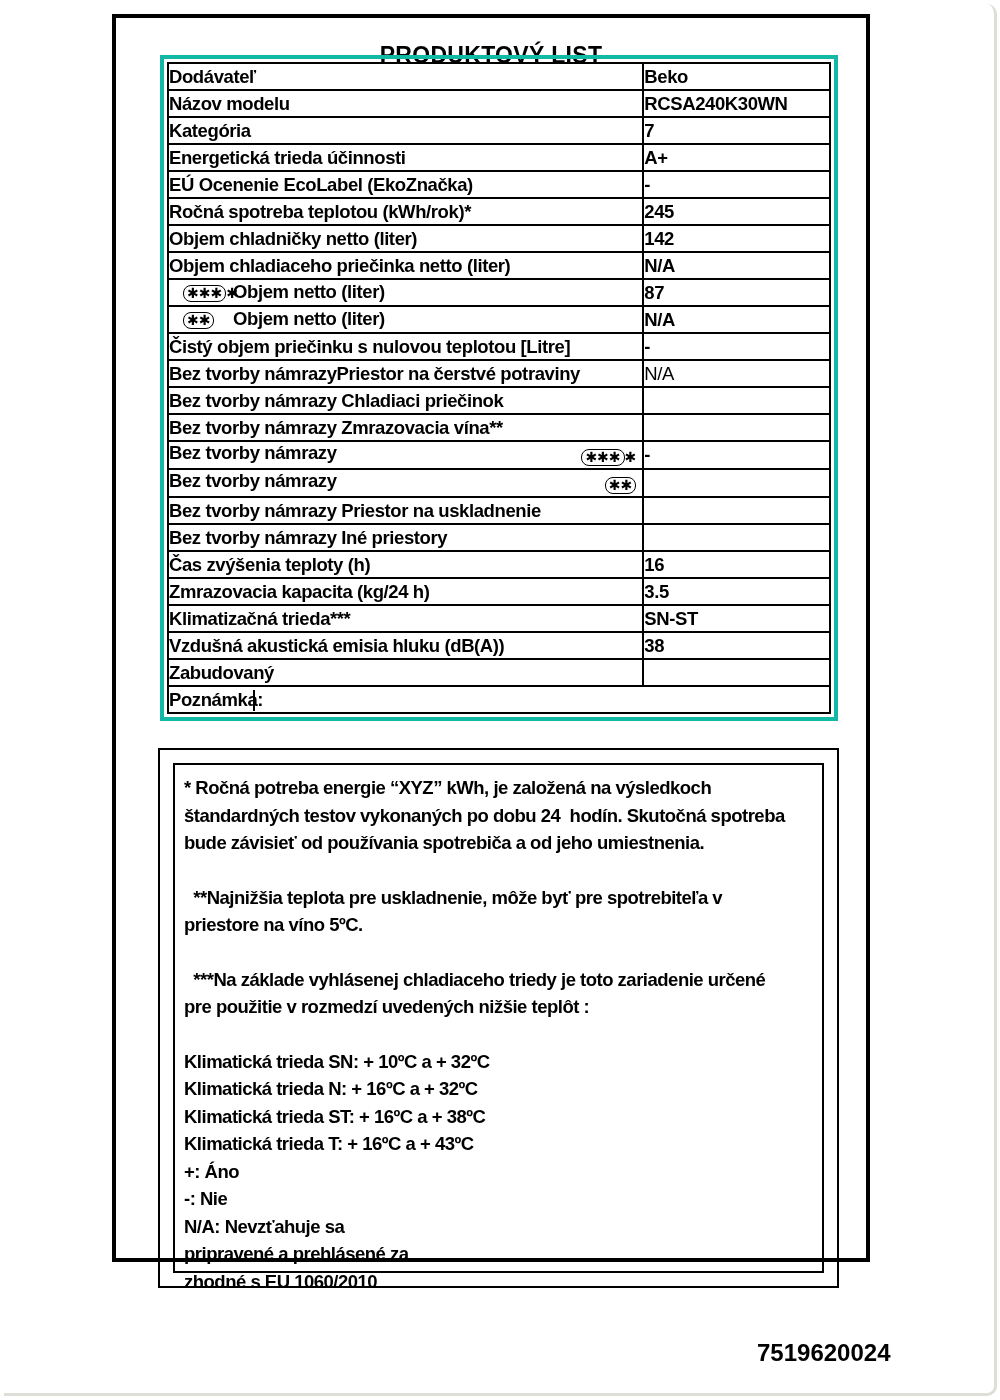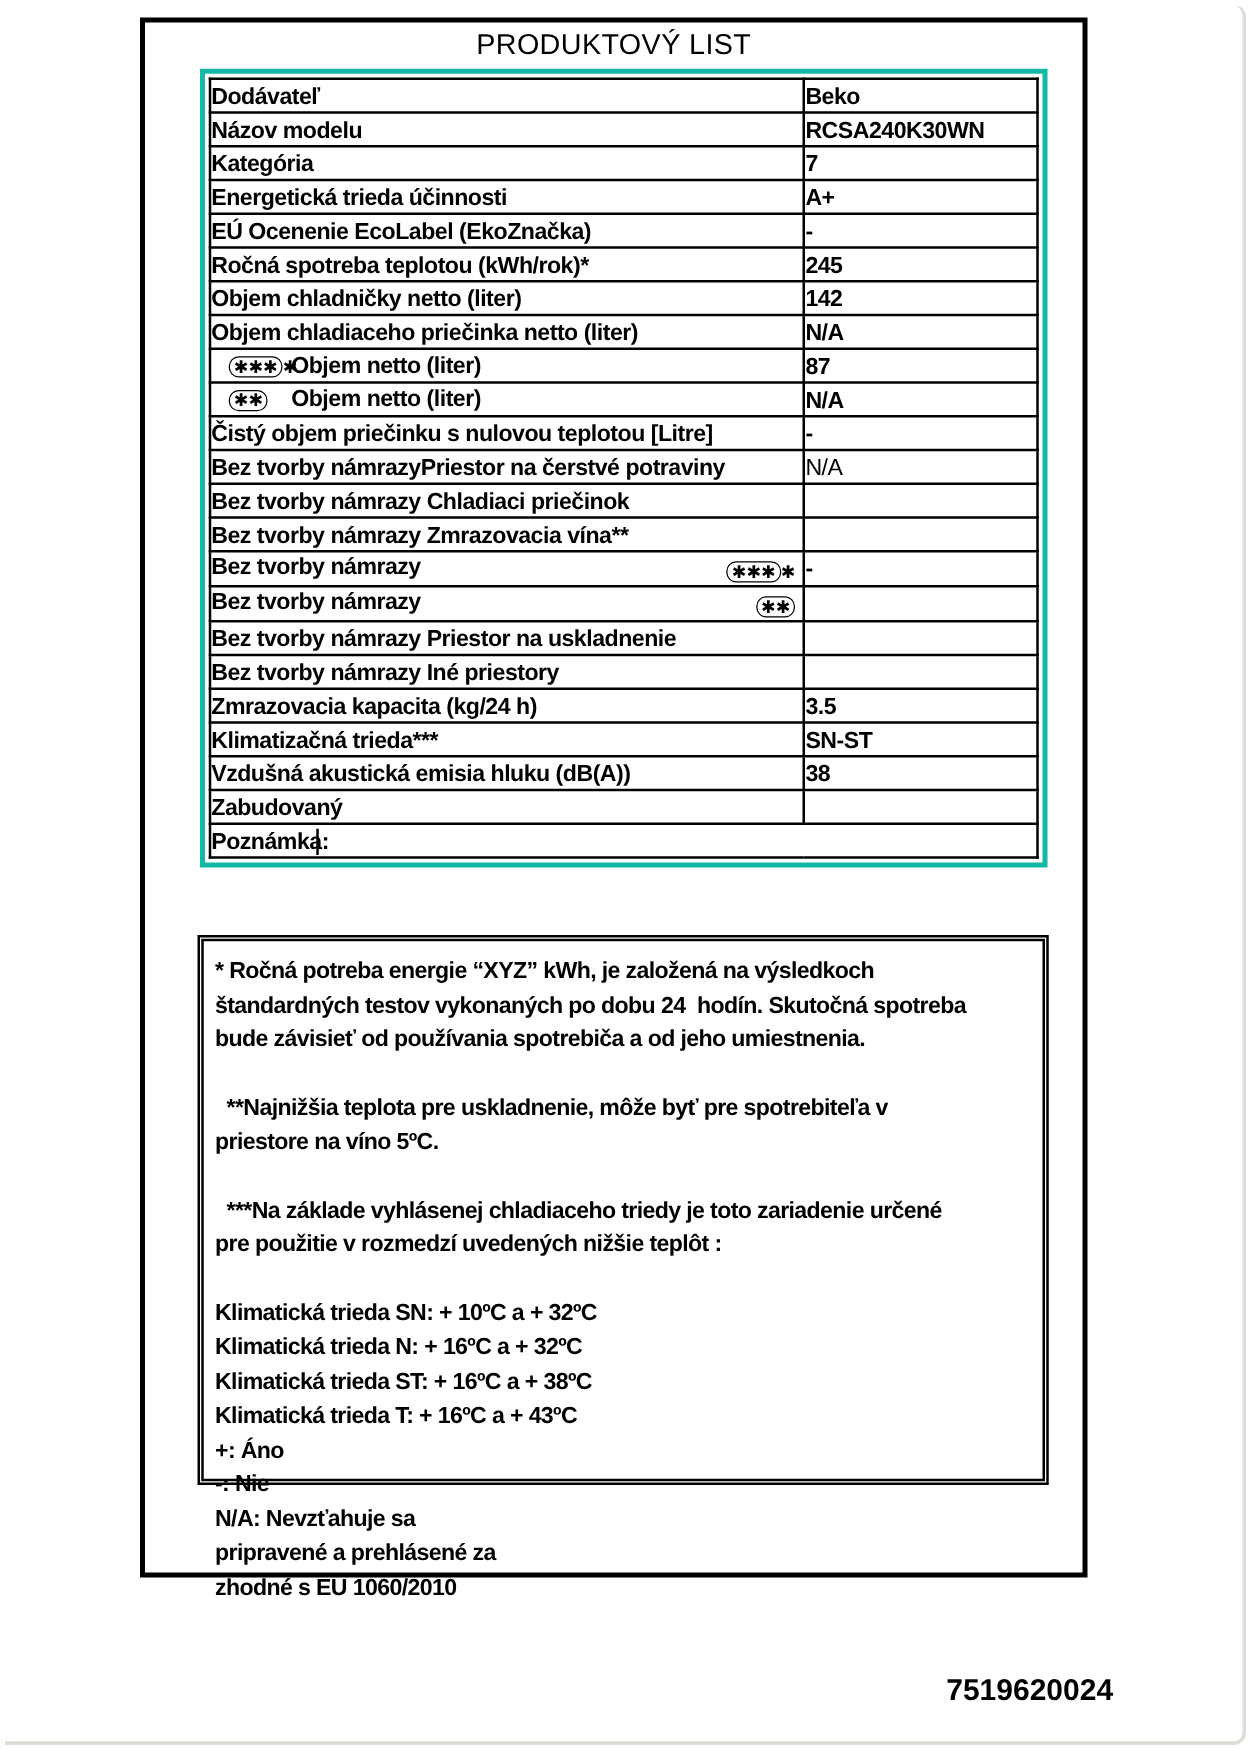--- a/index.html
+++ b/index.html
@@ -15,22 +15,22 @@
     border-right:3px solid #deded6; border-bottom:3px solid #deded6;
     border-radius:0 10px 10px 0; pointer-events:none;
   }
 
   .sheet {
     position:absolute; left:112px; top:14px;
     width:758px; height:1248px; box-sizing:border-box;
     border:4px solid #000; background:#fff;
   }
   .title {
-    position:absolute; top:4px; left:0; width:100%;
-    text-align:center; font-size:23px; font-weight:normal; letter-spacing:0.3px;
+    position:absolute; top:24px; left:0; width:100%;
+    text-align:center; font-size:23px; font-weight:bold; letter-spacing:0.3px;
   }
 
   
   .tbl-frame {
     position:absolute; left:44px; top:37px; width:678px;
     box-sizing:border-box; border:4px solid #14b8a6; padding:3px;
   }
   table.spec {
     width:100%; border-collapse:collapse; table-layout:fixed;
     border:2px solid #000;
@@ -49,22 +49,22 @@
     display:inline-block; border:1.5px solid #000; border-radius:8px;
     padding:0 3px; font-size:14px; line-height:15px; font-weight:bold;
     letter-spacing:0; vertical-align:1px;
   }
   .star-out { font-size:14px; font-weight:bold; letter-spacing:0; vertical-align:1px; }
   .stars-right { float:right; margin-right:6px; margin-top:4px; }
   .caret { position:absolute; left:84px; top:3px; width:2px; height:21px; background:#000; }
 
   
   .notes-frame {
-    position:absolute; left:42px; top:730px; width:681px; height:440px;
-    box-sizing:border-box; border:2px solid #000; padding:1px;
+    position:absolute; left:42px; top:730px; width:681px; height:540px;
+    box-sizing:border-box; border:2px solid #000; padding:13px;
   }
   .notes-inner {
     width:100%; height:100%; box-sizing:border-box;
     border:2px solid #000; padding:9px 6px 0 9px;
   }
   .notes-inner p {
     margin:0 0 27px 0; font-size:18.5px; font-weight:bold;
     line-height:27.5px; letter-spacing:-0.5px; white-space:pre;
   }
   .footer-code {
@@ -151,20 +151,24 @@
             <td class="label"><span>Bez tvorby námrazy</span><span class="stars-right"><span><span class="starbox">✱✱</span></span></span></td>
             <td class="value"></td>
           </tr>
           <tr>
             <td class="label"><span>Bez tvorby námrazy Priestor na uskladnenie</span></td>
             <td class="value"></td>
           </tr>
           <tr>
             <td class="label"><span>Bez tvorby námrazy Iné priestory</span></td>
             <td class="value"></td>
+          </tr>
+          <tr>
+            <td class="label"><span>Čas zvýšenia teploty (h)</span></td>
+            <td class="value bold">16</td>
           </tr>
           <tr>
             <td class="label"><span>Zmrazovacia kapacita (kg/24 h)</span></td>
             <td class="value bold">3.5</td>
           </tr>
           <tr>
             <td class="label"><span>Klimatizačná trieda***</span></td>
             <td class="value bold">SN-ST</td>
           </tr>
           <tr>

